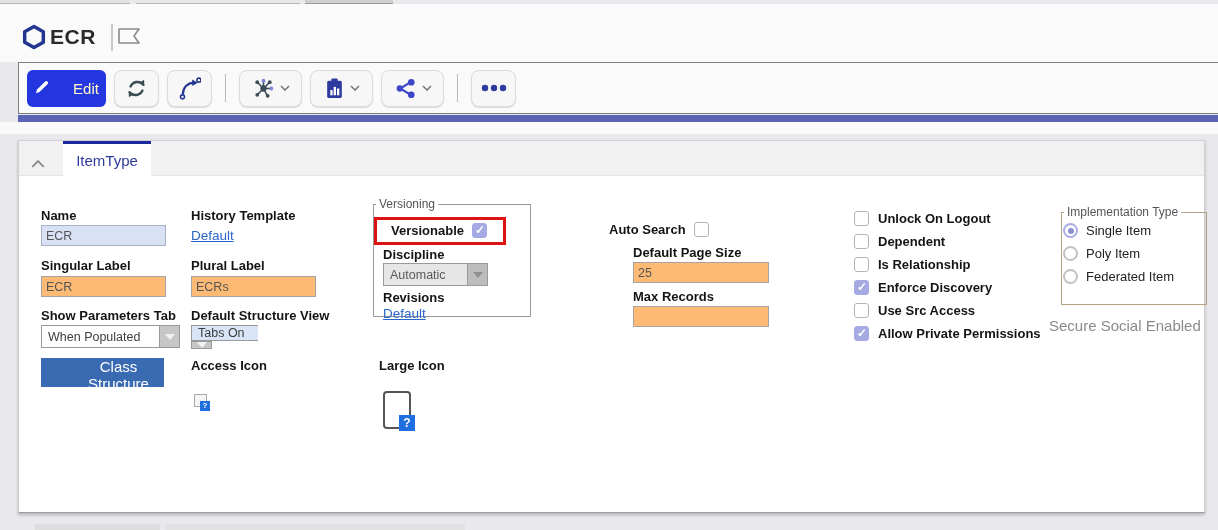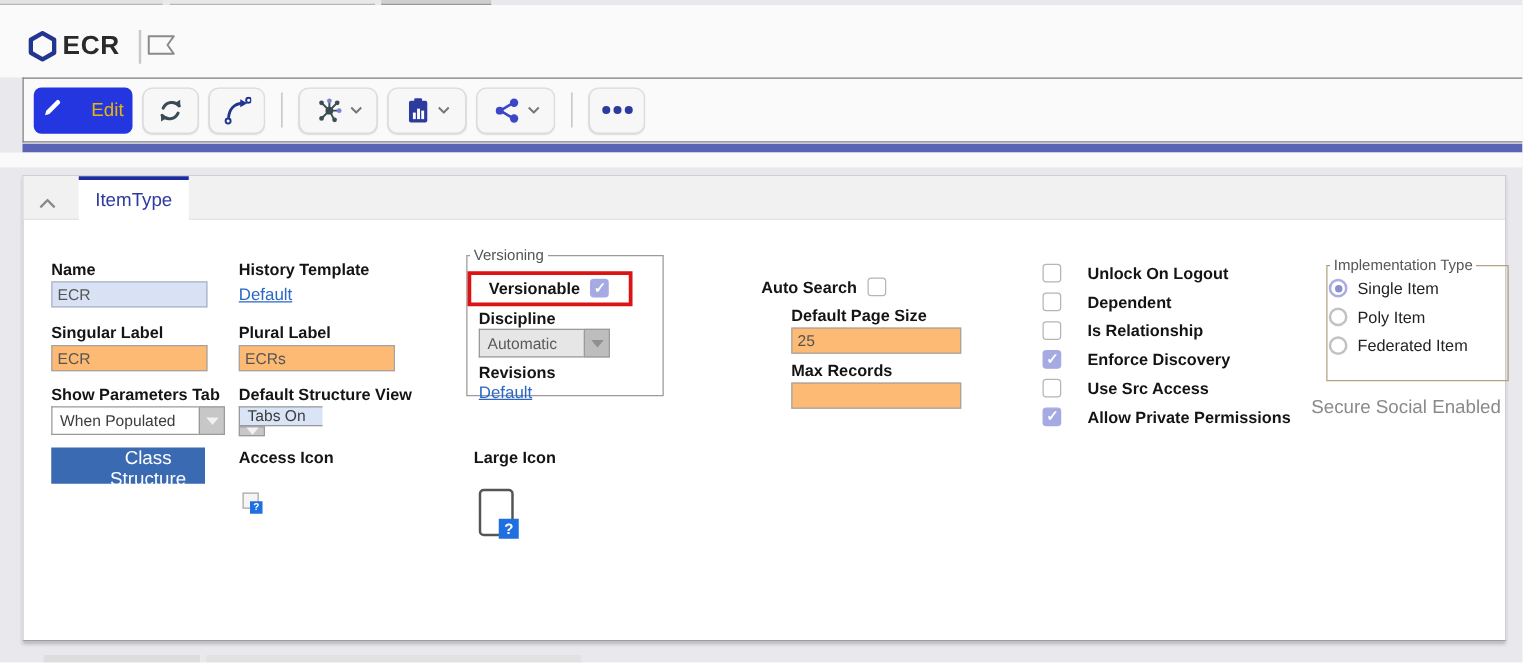--- a/index.html
+++ b/index.html
@@ -14,21 +14,21 @@
   
   .header { position:absolute; left:0; top:4px; width:1218px; height:58px; background:#fafafa; }
   .app-title { position:absolute; left:50px; top:21px; font-size:21px; font-weight:bold; color:#2a2a2a; letter-spacing:.5px; }
   .title-sep { position:absolute; left:111px; top:20px; width:2px; height:27px; background:#c9c9c9; }
 
   
   .toolbar { position:absolute; left:18px; top:62px; width:1200px; height:52px;
              background:#fafafa; border:1px solid #7f7f7f; border-right:none;
              display:flex; align-items:center; gap:8px; padding-left:8px; }
   .btn-edit { width:79px; height:37px; background:#2336e0; border:none; border-radius:6px;
-              color:#eab308; font-size:15px; font-family:inherit; display:flex; align-items:center;
+              color:#fef9c3; font-size:15px; font-family:inherit; display:flex; align-items:center;
               justify-content:center; gap:23px; cursor:pointer; }
   .tb-btn { height:37px; background:#f7f7f7; border:1px solid #dcdcdc; border-radius:8px;
             box-shadow:0 1px 1px rgba(0,0,0,.12); display:flex; align-items:center;
             justify-content:center; gap:5px; cursor:pointer; }
   .tb-btn.sq { width:45px; }
   .tb-btn.dd { width:63px; }
   .tb-sep { width:1px; height:28px; background:#b9b9b9; margin:0 5px; }
 
   
   .blue-bar { position:absolute; left:18px; top:115px; width:1200px; height:7px; background:#5b63b7; }
@@ -74,21 +74,21 @@
         display:inline-block; position:relative; cursor:pointer; flex:none; }
   .cb.on { background:#a6aae3; border-color:#a6aae3; }
   .cb.on::after { content:'✓'; position:absolute; left:2px; top:-1px; color:#fff; font-size:12px; font-weight:bold; }
 
   .radio { width:15px; height:15px; border:2px solid #c2c2c2; border-radius:50%; background:#fff;
            display:inline-block; position:relative; cursor:pointer; flex:none; }
   .radio.on { border-color:#a9ade2; }
   .radio.on::after { content:''; position:absolute; left:2.5px; top:2.5px; width:6px; height:6px;
                      border-radius:50%; background:#8b90cf; }
 
-  .cbrow { position:absolute; display:flex; align-items:center; gap:21px; }
+  .cbrow { position:absolute; display:flex; align-items:center; gap:9px;margin-left:20px; }
   .cbrow .t { font-size:13px; font-weight:bold; color:#141414; white-space:nowrap; }
   .radrow { position:absolute; display:flex; align-items:center; gap:8px; }
   .radrow .t { font-size:13px; color:#222; white-space:nowrap; }
 
   .annotation { position:absolute; border:3px solid #dd1212; }
   .vrow { position:absolute; display:flex; align-items:center; gap:8px; }
   .vrow .t { font-size:13px; font-weight:bold; color:#141414; }
 
   .muted-text { position:absolute; font-size:15px; color:#8a8a8a; white-space:nowrap; }
 

